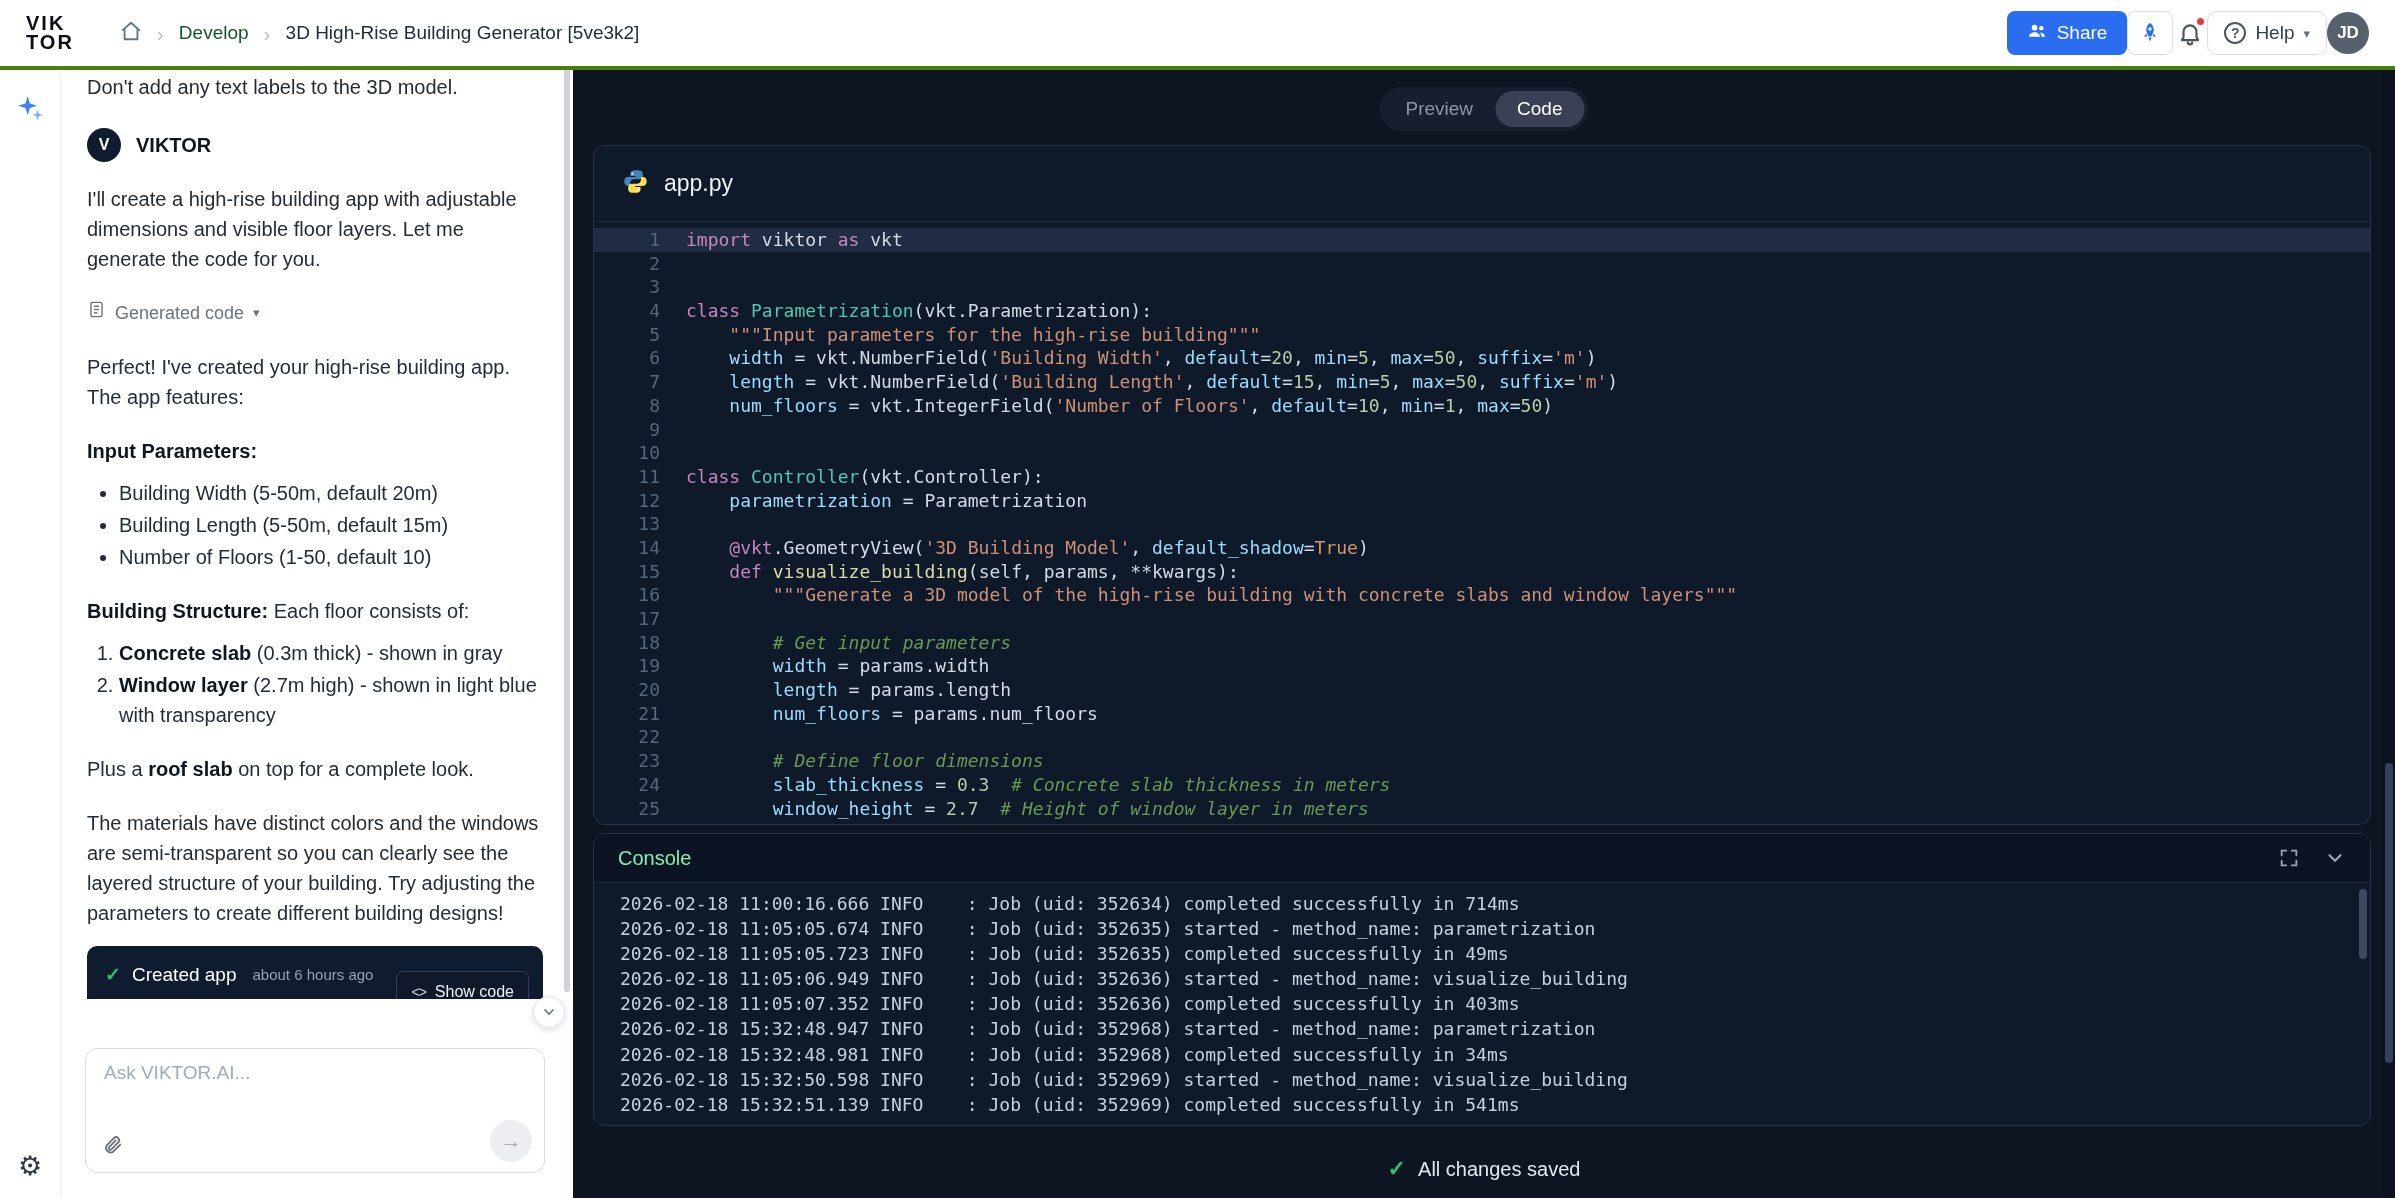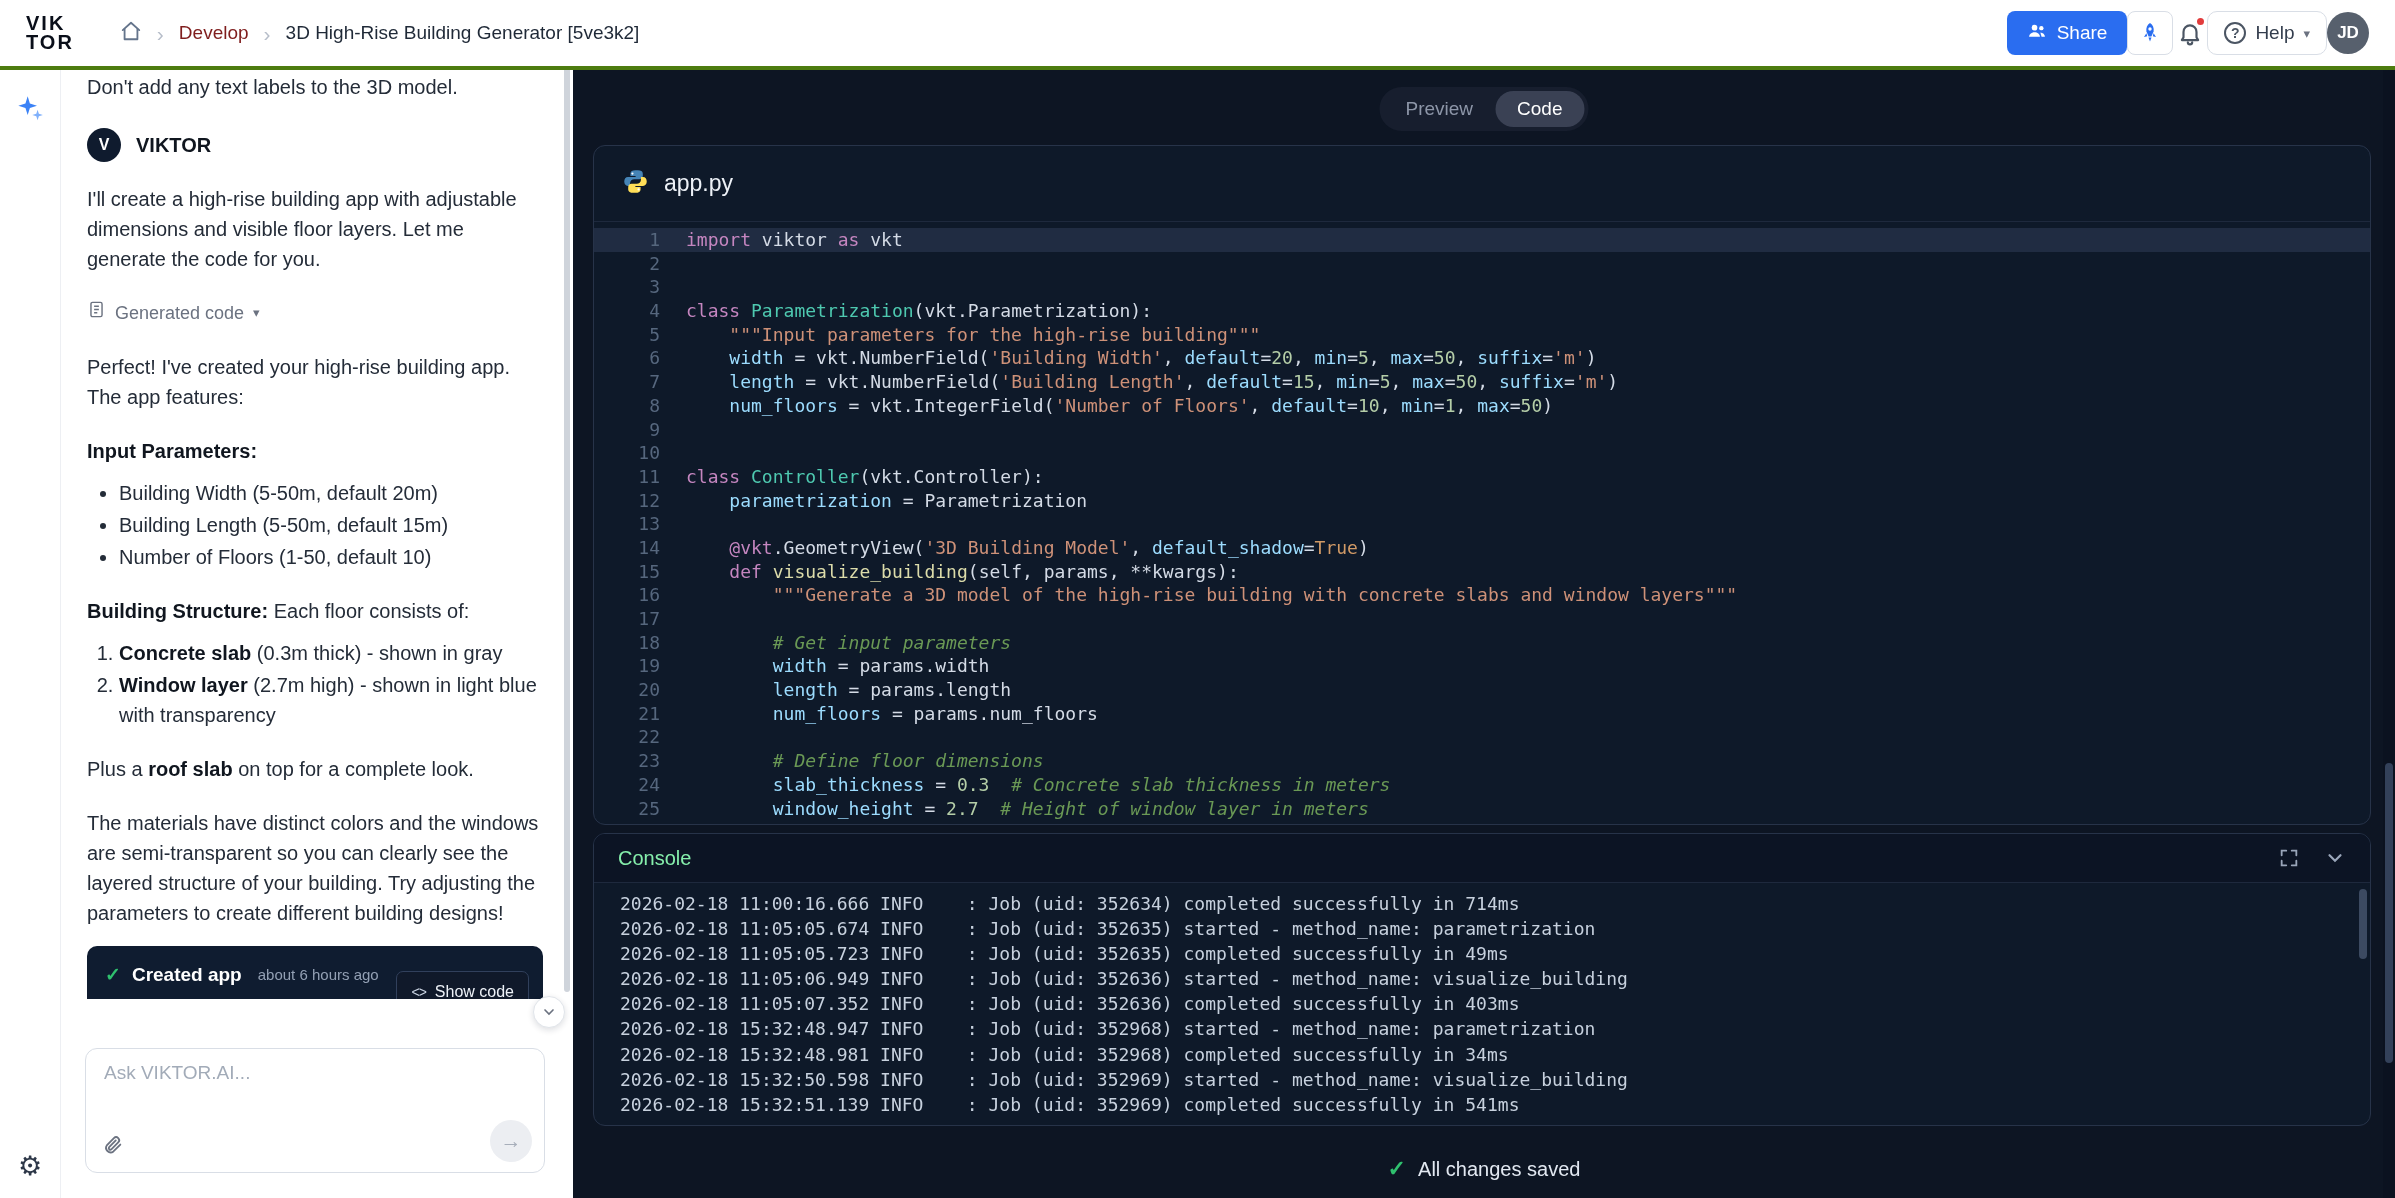--- a/index.html
+++ b/index.html
@@ -4,21 +4,21 @@
 <style>
   *{margin:0;padding:0;box-sizing:border-box}
   html,body{width:2395px;height:1198px;overflow:hidden;font-family:"Liberation Sans",sans-serif}
   .app{position:relative;width:2395px;height:1198px;background:#0d1523;overflow:hidden}
 
   
   .header{position:absolute;top:0;left:0;width:2395px;height:70px;background:#fff;border-bottom:4px solid #4d7c0f;display:flex;align-items:center;padding:0 26px;z-index:10}
   .logo{font-weight:800;font-size:20px;line-height:19px;letter-spacing:2px;color:#0a0f1a;margin-right:46px;cursor:pointer}
   .breadcrumb{display:flex;align-items:center;gap:15px;font-size:19px}
   .bc-chev{color:#b6bdc9;font-size:21px;line-height:1}
-  .bc-section{color:#7f1d1d;cursor:pointer}
+  .bc-section{color:#14532d;cursor:pointer}
   .bc-page{color:#1f2937}
   .header-right{margin-left:auto;display:flex;align-items:center;}
   .share-btn{display:flex;align-items:center;gap:10px;background:#2a6df0;color:#fff;font-size:19px;font-weight:500;height:44px;padding:0 20px;border-radius:8px;cursor:pointer}
   .icon-btn{width:46px;height:44px;border:1px solid #d9dee6;border-radius:8px;display:flex;align-items:center;justify-content:center;background:#fff;cursor:pointer}
   .bell-wrap{position:relative;width:34px;height:34px;display:flex;align-items:center;justify-content:center;cursor:pointer}
   .bell-dot{position:absolute;top:0;right:1px;width:11px;height:11px;border-radius:50%;background:#e23c3c;border:2px solid #fff}
   .help-btn{height:44px;border:1px solid #d9dee6;border-radius:10px;padding:0 16px;display:flex;align-items:center;gap:9px;color:#333d4d;font-size:19px;background:#fff;cursor:pointer}
   .q-icon{width:22px;height:22px;border:2px solid #4b5563;border-radius:50%;font-size:14px;font-weight:700;display:flex;align-items:center;justify-content:center;color:#4b5563}
   .caret{font-size:13px;color:#6b7280}
   .avatar{width:42px;height:42px;border-radius:50%;background:#57606d;color:#fff;font-size:17px;font-weight:700;display:flex;align-items:center;justify-content:center;cursor:pointer}
@@ -37,21 +37,21 @@
   .assistant-avatar{width:34px;height:34px;border-radius:50%;background:#0f1b2e;color:#fff;font-size:16px;font-weight:700;display:flex;align-items:center;justify-content:center}
   .assistant-name{font-size:20px;font-weight:700;color:#10161f}
   .chat-intro{margin-top:22px}
   .generated-row{margin-top:24px;display:flex;align-items:flex-start;gap:9px;color:#6b7280;font-size:18px;cursor:pointer}
   .chat-p{margin-top:24px}
   .chat-list{margin-top:12px;padding-left:32px}
   .chat-list li{margin-top:2px}
   .created-card{margin-top:18px;position:relative;height:78px;background:#0f1c30;border-radius:10px;padding:14px 18px;color:#fff}
   .cc-row{display:flex;align-items:center;gap:11px}
   .cc-check{color:#2fc06e;font-size:19px;font-weight:700}
-  .cc-label{font-size:19px;font-weight:700}
+  .cc-label{font-size:19px;font-weight:400}
   .cc-time{font-size:15px;color:#93a0b4;margin-left:5px}
   .cc-btn{position:absolute;right:14px;bottom:11px;display:flex;align-items:center;gap:9px;background:#10192a;border:1px solid #31405c;border-radius:7px;padding:5px 14px;font-size:16px;color:#eef2f8;cursor:pointer}
   .cc-btn-icon{font-size:14px;color:#cbd5e4;letter-spacing:-1px}
   .chat-sb{position:absolute;right:3px;top:8px;width:6px;height:930px;background:#cfd4db;border-radius:3px;cursor:pointer}
   .scroll-down-btn{position:absolute;right:8px;bottom:170px;width:32px;height:32px;background:#fff;border:1px solid #e1e5ea;border-radius:50%;display:flex;align-items:center;justify-content:center;box-shadow:0 2px 6px rgba(16,24,40,.14);cursor:pointer;z-index:6}
   .chat-input{position:absolute;left:24px;right:28px;bottom:25px;height:125px;border:1.5px solid #d9dee6;border-radius:12px;background:#fff}
   .chat-input textarea{position:absolute;left:18px;top:13px;right:18px;width:calc(100% - 36px);height:52px;border:none;outline:none;resize:none;font-family:"Liberation Sans",sans-serif;font-size:19px;color:#111827;background:transparent}
   .chat-input textarea::placeholder{color:#a2abb8}
   .clip{position:absolute;left:16px;bottom:12px;cursor:pointer}
   .send-btn{position:absolute;right:12px;bottom:10px;width:42px;height:42px;border-radius:50%;background:#eceef2;color:#a7aeba;font-size:21px;display:flex;align-items:center;justify-content:center;cursor:pointer}

